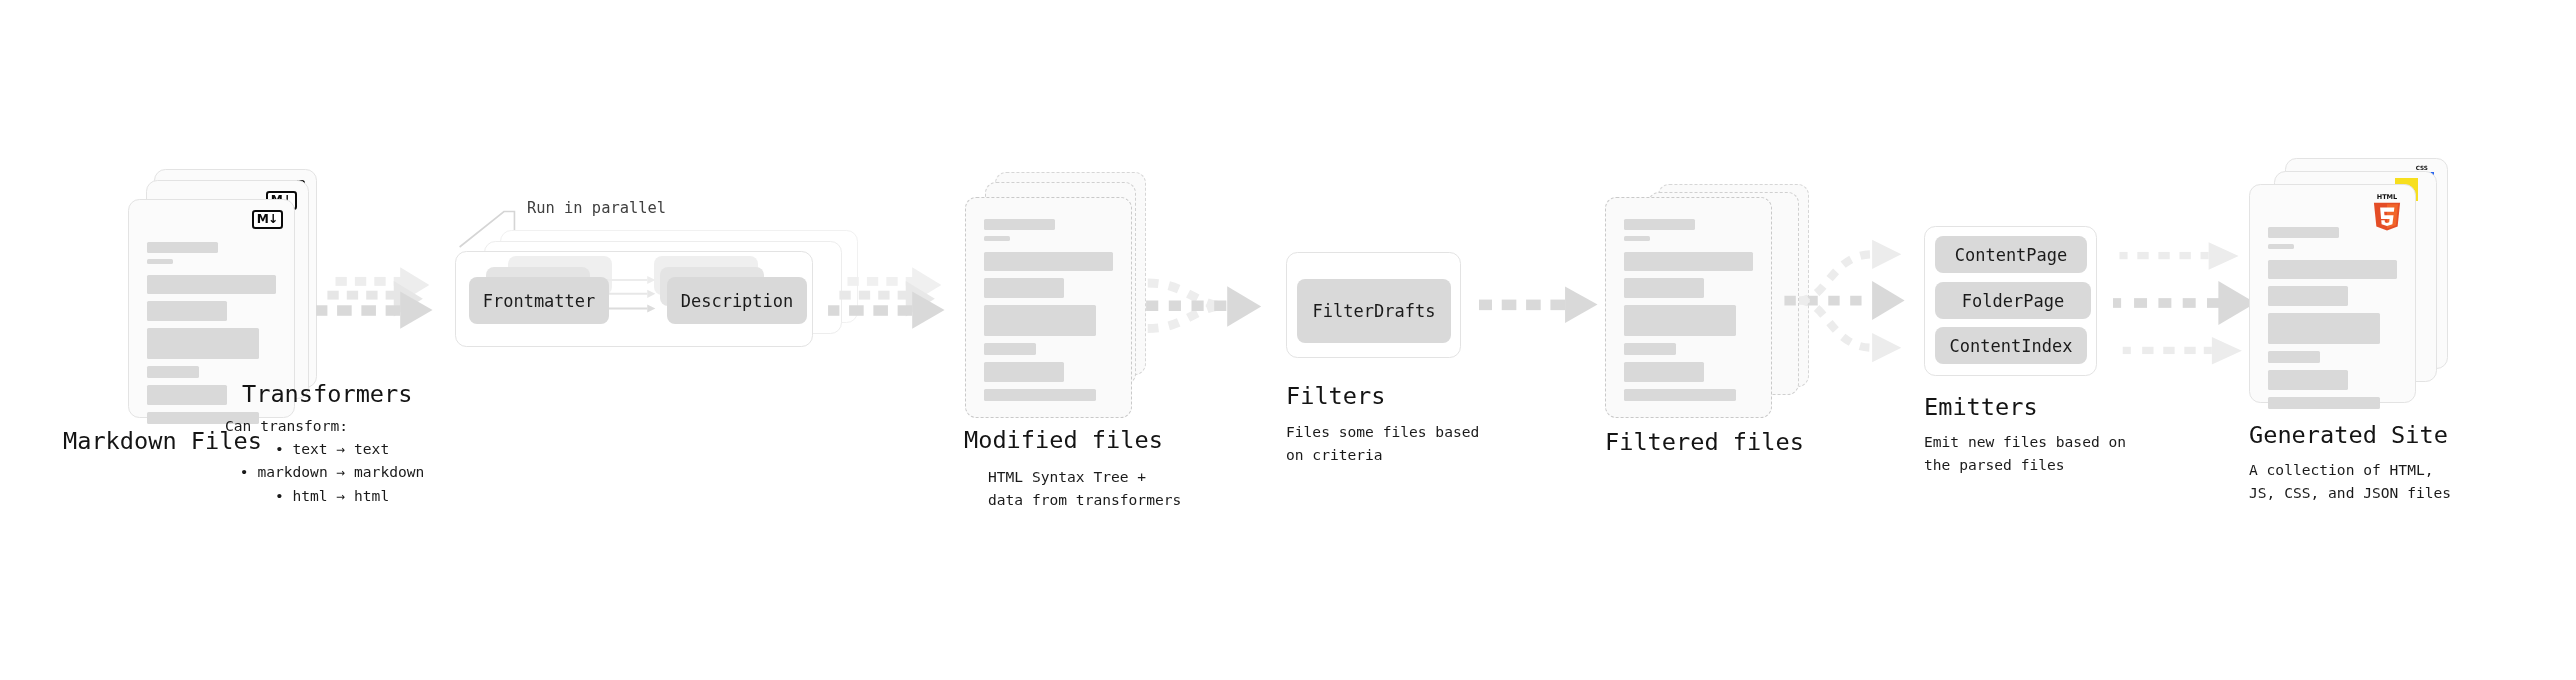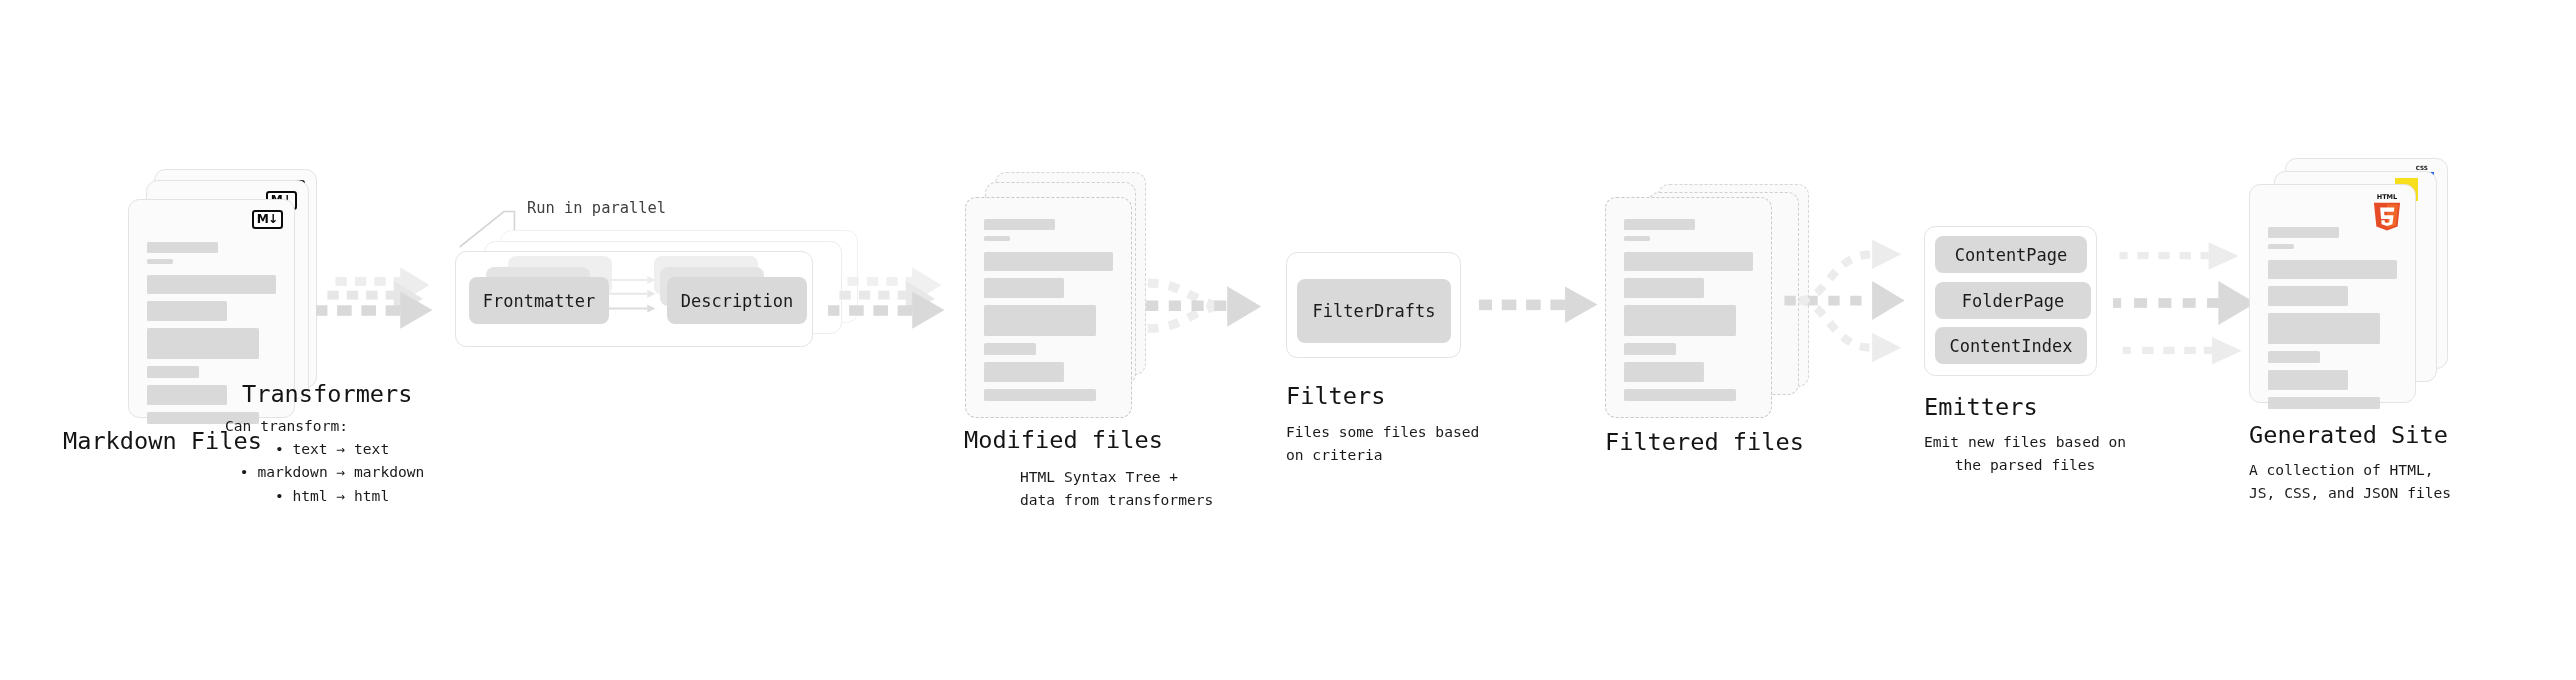--- a/index.html
+++ b/index.html
@@ -278,21 +278,21 @@
         <div class="doc-line" style="width:62%; height:19.5px; margin-bottom:7.3px;"></div>
         <div class="doc-line" style="width:87%; height:31px; margin-bottom:7.3px;"></div>
         <div class="doc-line" style="width:40%; height:11.4px; margin-bottom:7.3px;"></div>
         <div class="doc-line" style="width:62%; height:19.5px; margin-bottom:7.3px;"></div>
         <div class="doc-line" style="width:87%; height:12.2px;"></div>
       </div>
     </div>
   </div>
 
   <div class="title" style="left:964px; top:426px;">Modified files</div>
-  <div class="desc" style="left:1020px; top:466px;">HTML Syntax Tree +
+  <div class="desc" style="left:988px; top:466px;">HTML Syntax Tree +
 data from transformers</div>
 
   <svg class="abs" style="left:1138px; top:260px;" width="154" height="98" viewBox="0 0 190 120">
     <g stroke="#ededed" stroke-width="11" fill="none" stroke-dasharray="13 13">
       <path d="M12 28 C60 28 70 56 108 56"></path>
       <path d="M12 84 C60 84 70 56 108 56"></path>
     </g>
     <g stroke="#d9d9d9" stroke-width="13" fill="none" stroke-dasharray="15 13">
       <path d="M10 56 L112 56"></path>
     </g>
@@ -351,21 +351,21 @@
     </g>
     <polygon points="118,122 154,140 118,158" fill="#ececec"></polygon>
   </svg>
 
   <div class="proc-box" style="left:1924px; top:226px; width:173px; height:150px;"></div>
   <div class="chip" style="left:1935px; top:236px; width:152px; height:37px;">ContentPage</div>
   <div class="chip" style="left:1935px; top:282px; width:156px; height:37px;">FolderPage</div>
   <div class="chip" style="left:1935px; top:327px; width:152px; height:37px;">ContentIndex</div>
 
   <div class="title" style="left:1924px; top:393px;">Emitters</div>
-  <div class="desc" style="left:1924px; top:431px;text-align:center;">Emit new files based on
+  <div class="desc" style="left:1924px; top:431px;">Emit new files based on
 the parsed files</div>
 
   <svg class="abs" style="left:2113px; top:234px;" width="154" height="138" viewBox="0 0 190 170">
     <g fill="#ececec">
       <rect x="8" y="22" width="10" height="9"></rect>
         <rect x="30" y="22" width="14" height="9"></rect>
       <rect x="56" y="22" width="14" height="9"></rect>
         <rect x="82" y="22" width="14" height="9"></rect>
       <rect x="108" y="22" width="10" height="9"></rect>
       <polygon points="118,10 155,27 118,44"></polygon>

